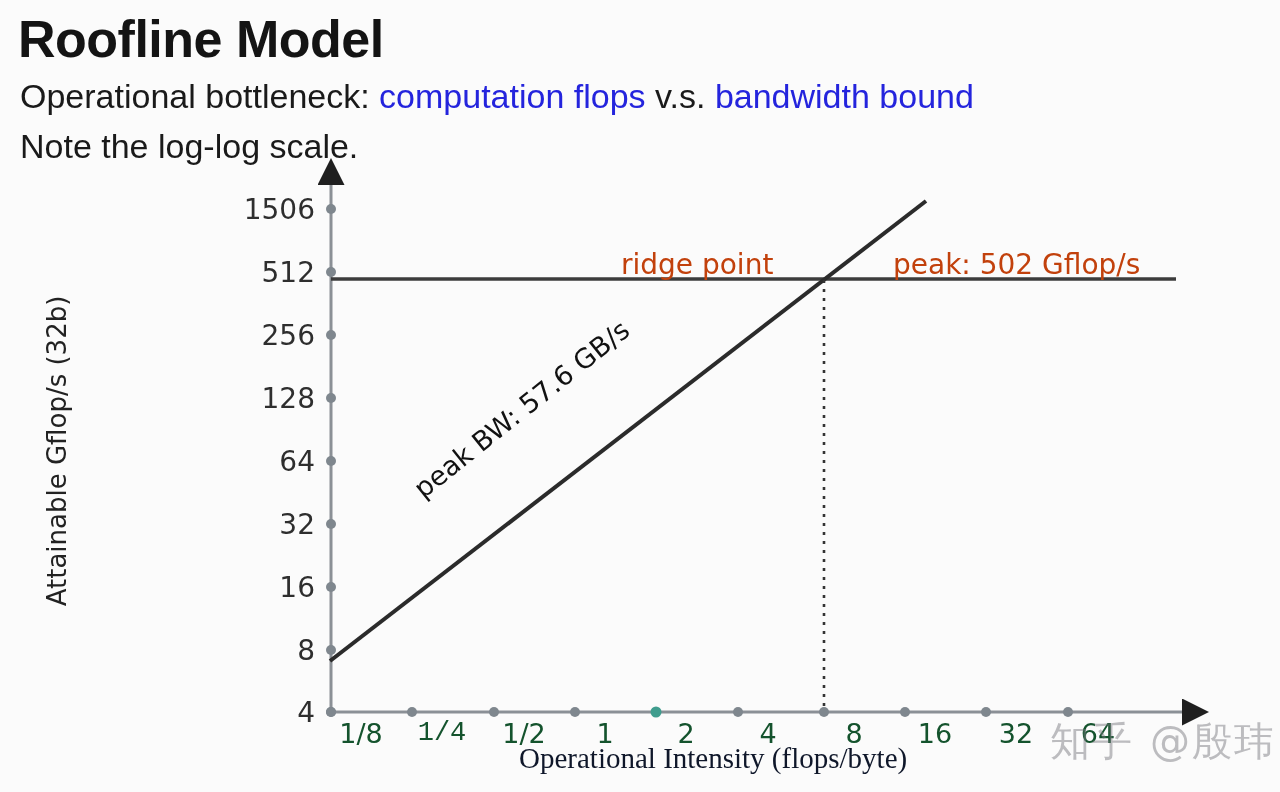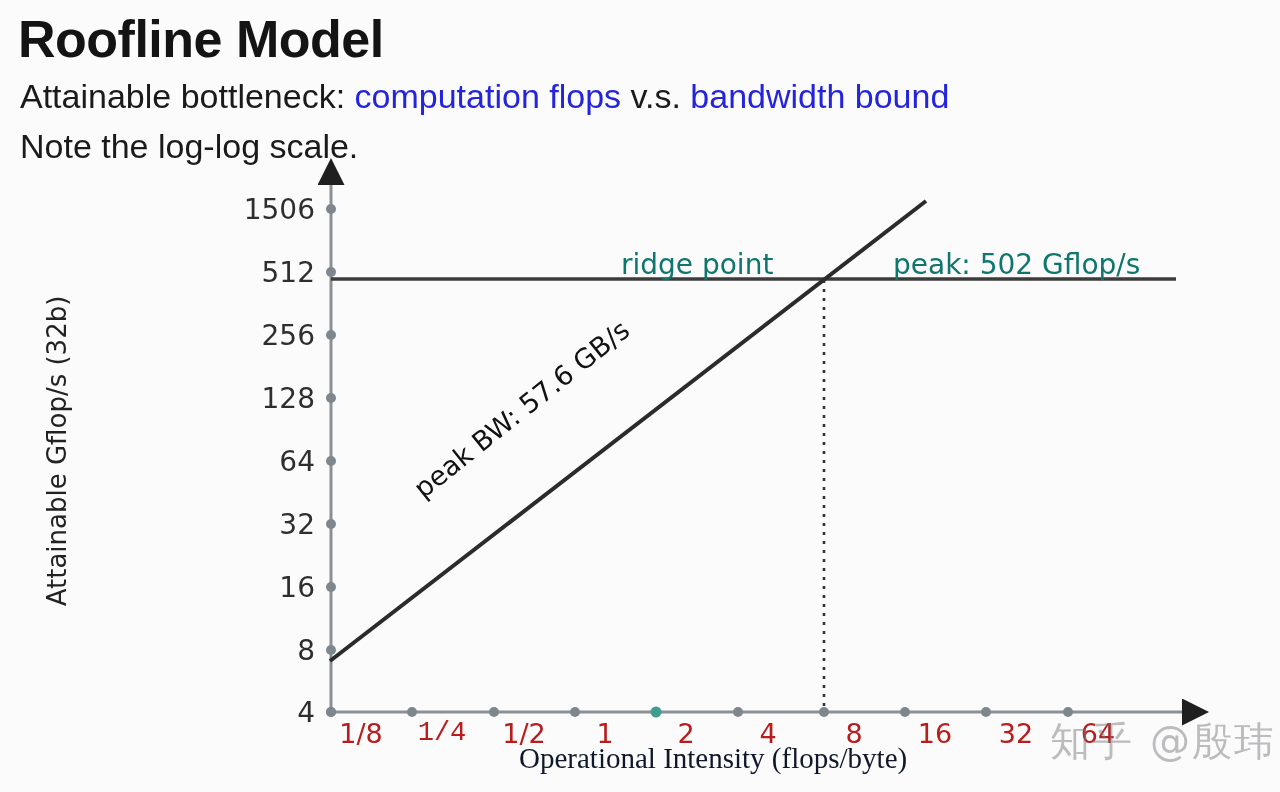--- a/index.html
+++ b/index.html
@@ -67,21 +67,21 @@
   .ytick-wrap {
     position: absolute;
     left: 205px;
     width: 110px;
   }
   .xtick {
     position: absolute;
     width: 90px;
     text-align: center;
     font-size: 27px;
-    color: #b91c1c;
+    color: #14532d;
     font-family: "DejaVu Sans", sans-serif;
   }
 
   
   #ylabel {
     position: absolute;
     left: -108px;
     top: 436px;
     width: 330px;
     text-align: center;
@@ -99,21 +99,21 @@
     font-size: 29px;
     color: #0f172a;
     font-family: Liberation Serif, serif;
     white-space: nowrap;
   }
 
   
   .annot {
     position: absolute;
     font-size: 28px;
-    color: #0f766e;
+    color: #c2410c;
     font-family: "DejaVu Sans", sans-serif;
     white-space: nowrap;
   }
   #annot-ridge { left: 621px; top: 248px; }
   #annot-peak  { left: 893px; top: 248px; }
   #annot-bw {
     position: absolute;
     left: 427px;
     top: 473px;
     font-size: 27px;
@@ -138,21 +138,21 @@
   #watermark .wm-logo { margin-right: 16px; }
 </style>
 </head>
 <body>
 
 <div id="page">
 
   <div id="slide-title">Roofline Model</div>
 
   <div class="subtitle-line" id="subtitle-1">
-    <span>Attainable bottleneck: </span><span class="hl-blue">computation flops</span><span> v.s. </span><span class="hl-blue">bandwidth bound</span>
+    <span>Operational bottleneck: </span><span class="hl-blue">computation flops</span><span> v.s. </span><span class="hl-blue">bandwidth bound</span>
   </div>
 
   <div class="subtitle-line" id="subtitle-2">Note the log-log scale.</div>
 
   <div id="chart-area">
 
     <svg id="chart-svg" width="1280" height="792">
       <defs>
         <marker id="arrowhead" markerWidth="9" markerHeight="9" refX="1" refY="4.5" orient="auto">
           <polygon points="0,0 9,4.5 0,9" fill="#1f1f1f"></polygon>

